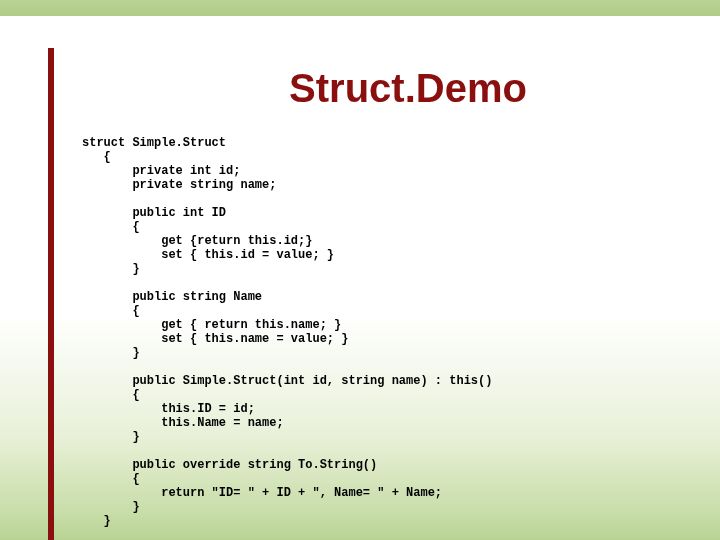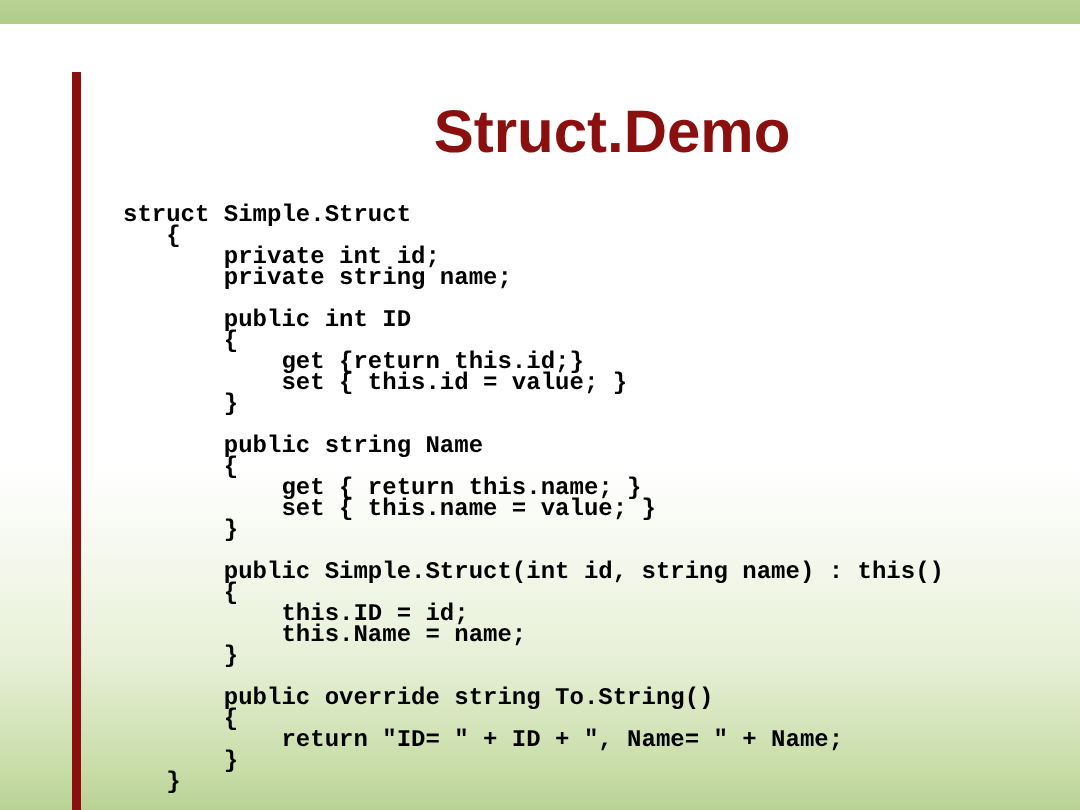--- a/index.html
+++ b/index.html
@@ -25,21 +25,21 @@
     font-weight: 900;
     font-size: 40px;
     color: #8a0f0f;
     letter-spacing: 0px;
   }
   .code {
     position: absolute;
     top: 88px;
     left: 34px;
     font-family: "Courier New", monospace;
-    font-size: 16px;
+    font-size: 12px;
     font-weight: bold;
     color: #000;
     white-space: pre;
     line-height: 14px;
   }
 </style>
 </head>
 <body>
 
 <div class="border-left"></div>

